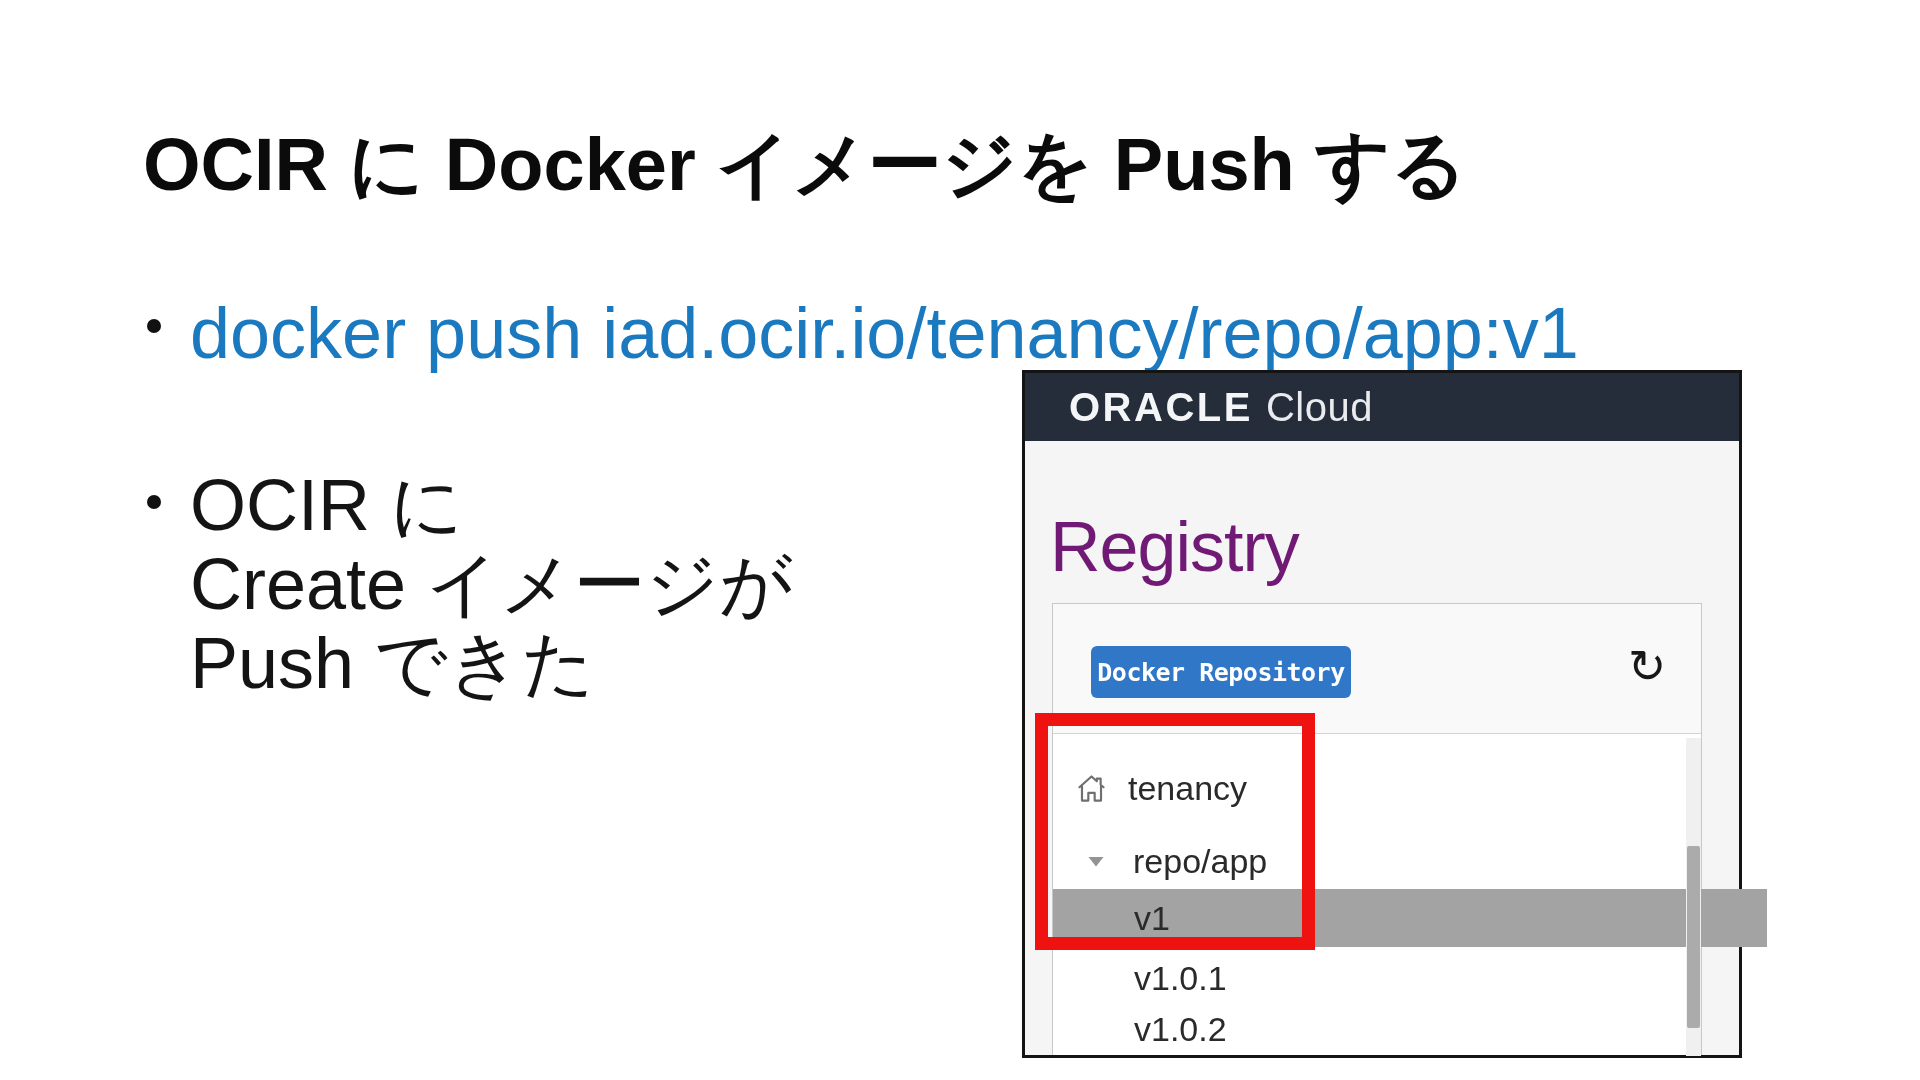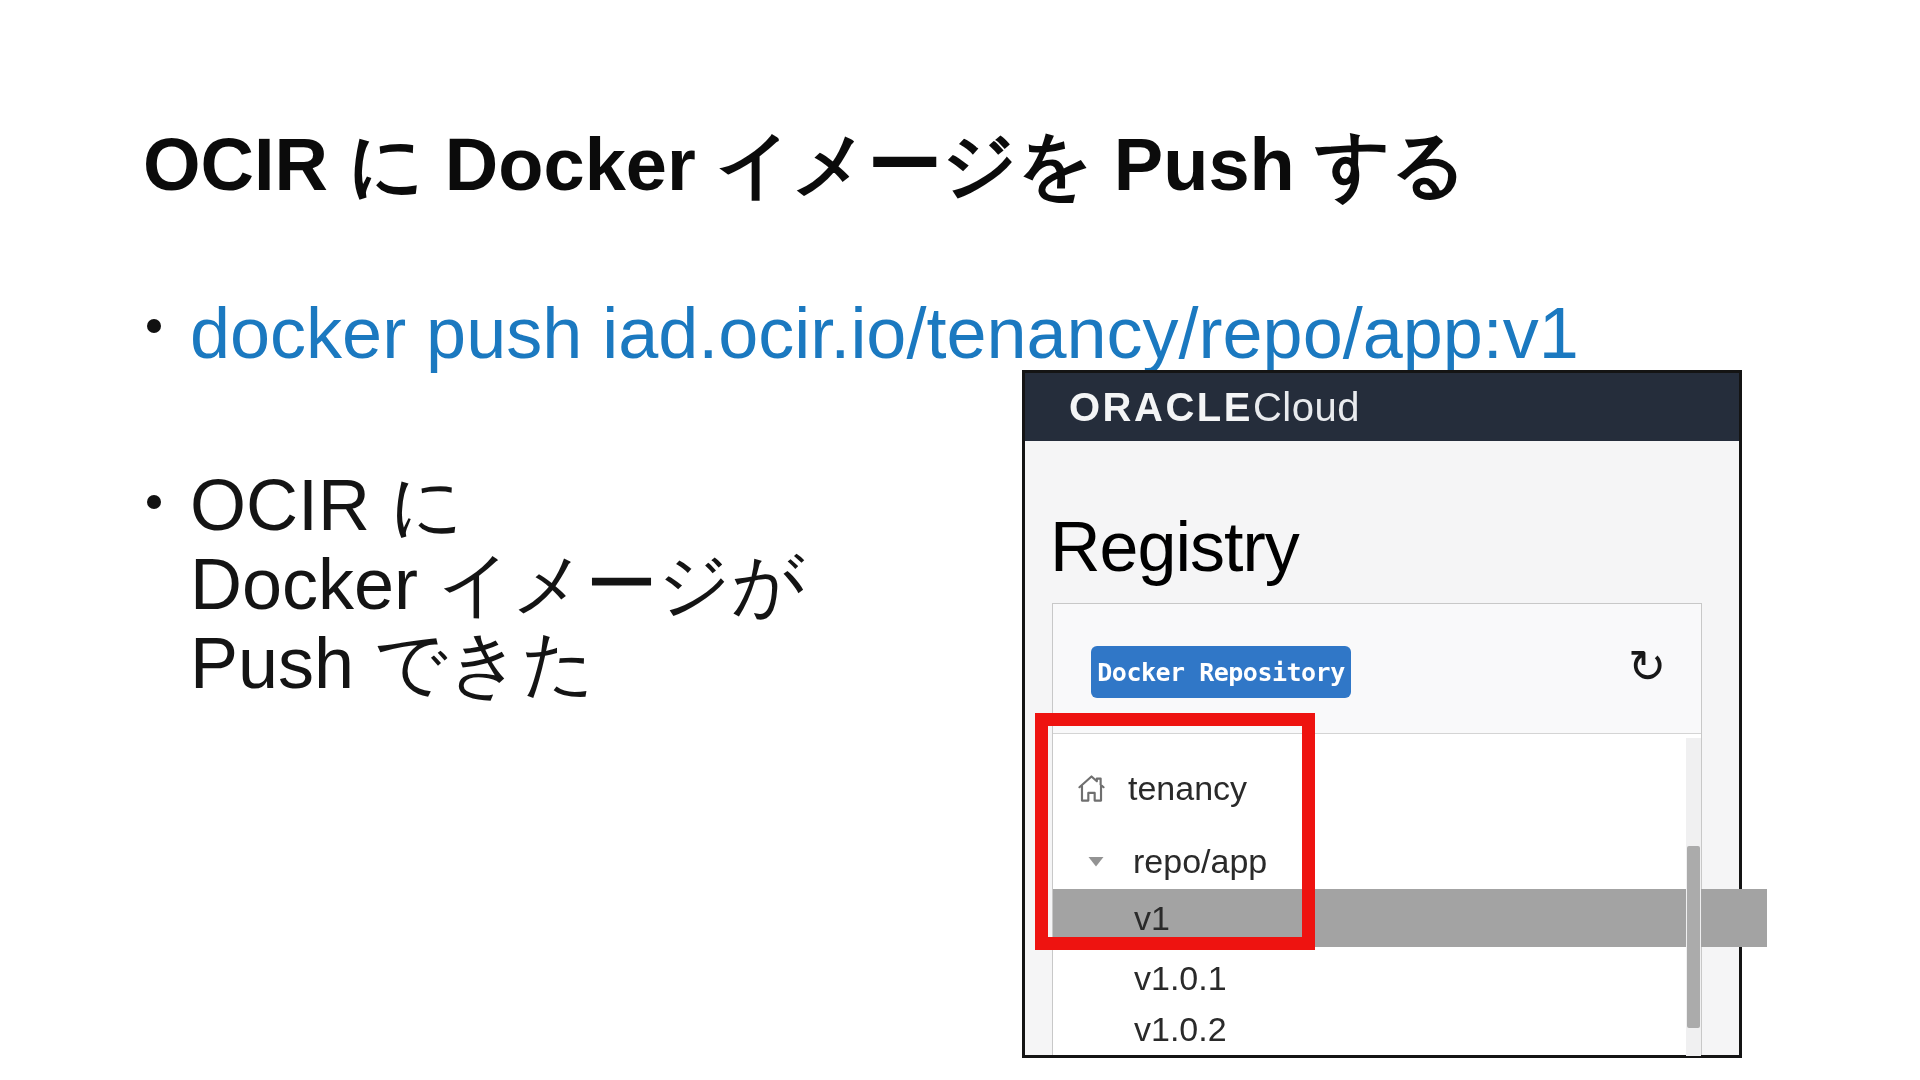--- a/index.html
+++ b/index.html
@@ -32,26 +32,26 @@
     position:absolute;left:1022px;top:370px;width:720px;height:688px;
     box-sizing:border-box;border:3px solid #141414;background:#f5f5f6;
   }
   .shot-header{
     height:68px;background:#252d3b;display:flex;align-items:center;padding-left:44px;
   }
   .brand-primary{
     font-size:40px;font-weight:700;letter-spacing:2.5px;color:#f4f5f6;
   }
   .brand-secondary{
-    font-size:40px;font-weight:400;color:#e9ebee;letter-spacing:0.5px;text-align:right;
+    font-size:40px;font-weight:400;color:#e9ebee;margin-left:13px;letter-spacing:0.5px;text-align:right;
   }
   .shot-body{position:relative;height:614px;background:#f5f5f6;}
   .registry-title{
     position:absolute;left:25px;top:68px;font-size:70px;line-height:76px;
-    font-weight:400;color:#000000;letter-spacing:-1px;
+    font-weight:400;color:#701a75;letter-spacing:-1px;
   }
   .panel{
     position:absolute;left:27px;top:162px;width:650px;height:452px;
     box-sizing:border-box;border:1px solid #c8c8c8;border-bottom:none;background:#ffffff;
   }
   .toolbar{
     position:relative;height:130px;box-sizing:border-box;
     background:#f9f9fa;border-bottom:1px solid #d4d4d4;
   }
   .create-btn{
@@ -102,21 +102,21 @@
 
   <div class="bullet-row bullet-1">
     <span class="bullet-dot"></span>
     <span class="bullet-text">docker push iad.ocir.io/tenancy/repo/app:v1</span>
   </div>
 
   <div class="bullet-row bullet-2">
     <span class="bullet-dot"></span>
     <span class="bullet-text">
       <span>OCIR に</span><br>
-      <span>Docker イメージが</span><br>
+      <span>Create イメージが</span><br>
       <span>Push できた</span>
     </span>
   </div>
 
   <div class="shot">
 
     <div class="shot-header">
       <span class="brand-primary">ORACLE</span>
       <span class="brand-secondary">Cloud</span>
     </div>

